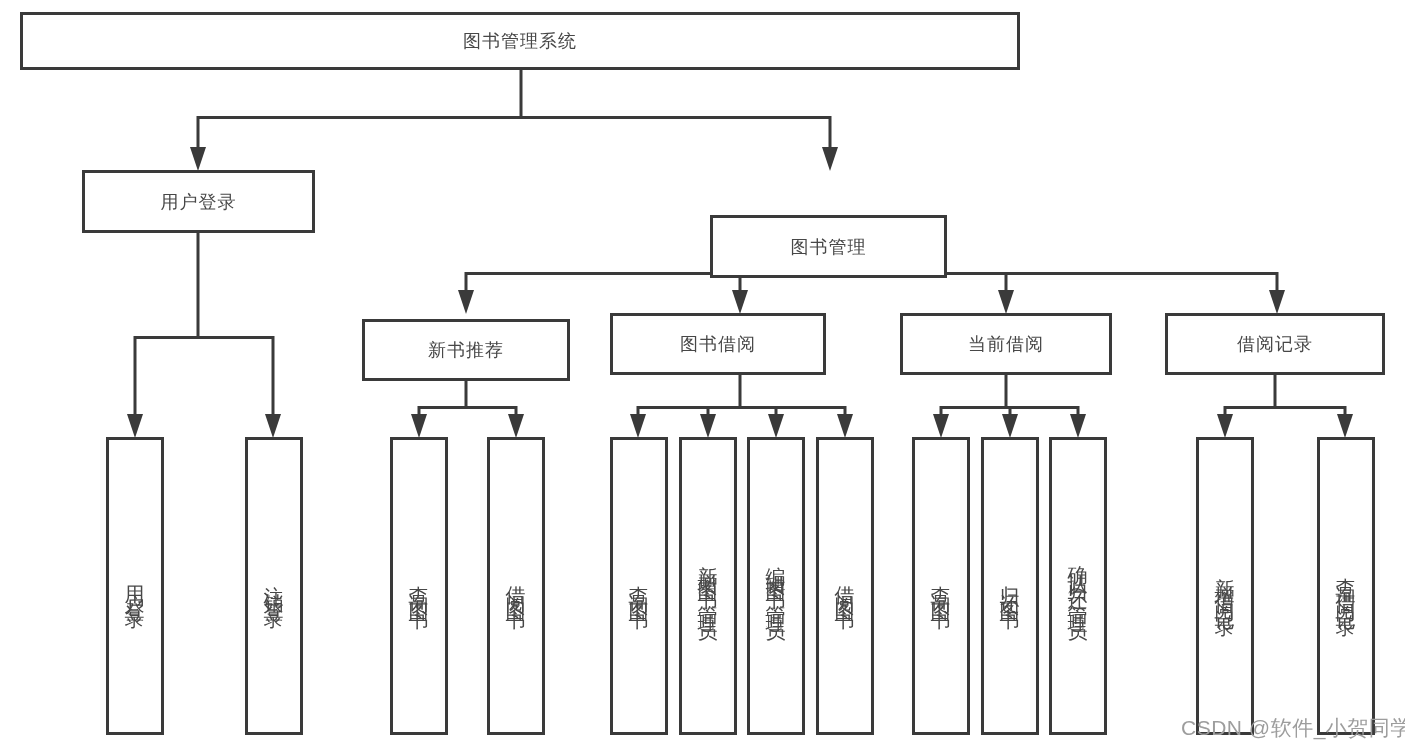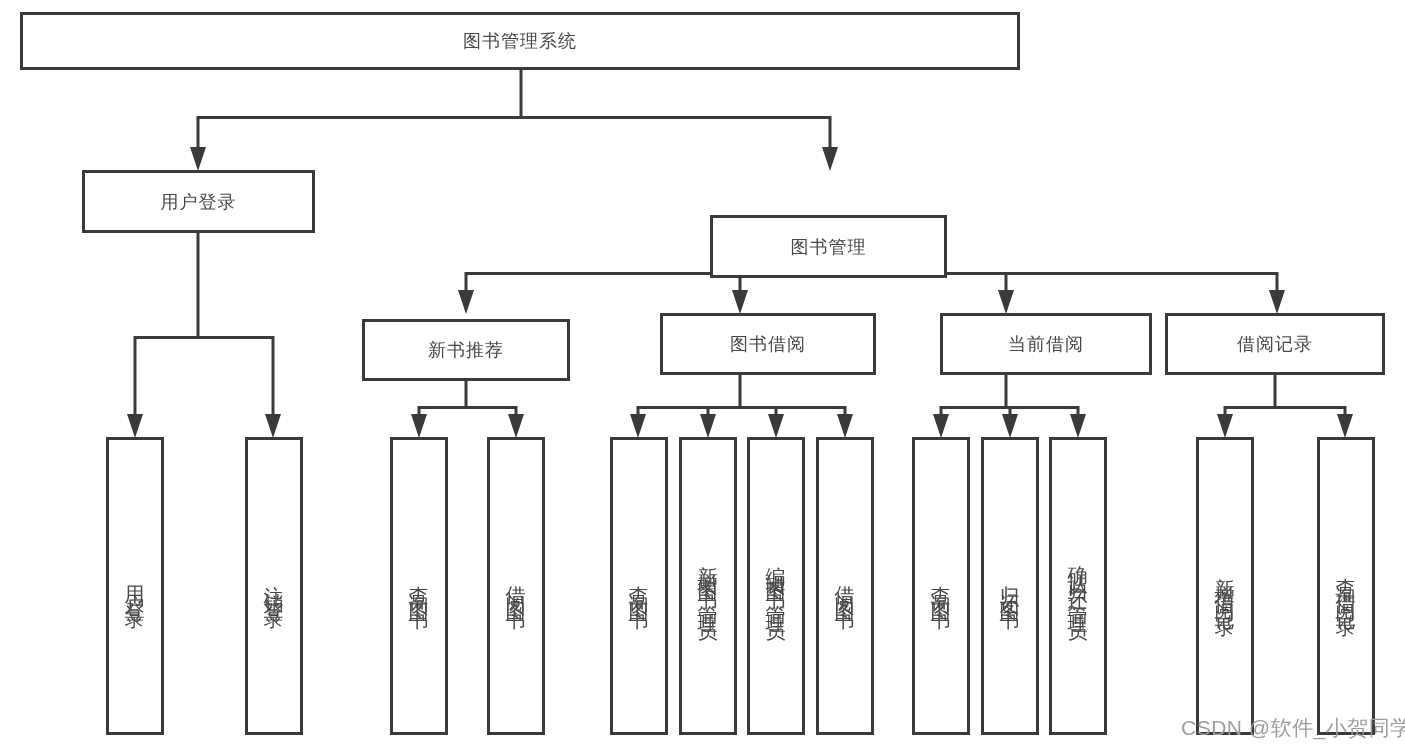--- a/index.html
+++ b/index.html
@@ -114,24 +114,24 @@
   <div class="hbox" style="left:82px; top:170px; width:233px; height:63px;">
     <span>用户登录</span>
   </div>
   <div class="hbox" style="left:710px; top:170px; width:237px; height:63px;margin-top:45px;">
     <span>图书管理</span>
   </div>
 
   <div class="hbox" style="left:362px; top:319px; width:208px; height:62px;">
     <span>新书推荐</span>
   </div>
-  <div class="hbox" style="left:660px; top:313px; width:216px; height:62px;align-items:center;">
+  <div class="hbox" style="left:610px; top:313px; width:216px; height:62px;align-items:center;">
     <span>图书借阅</span>
   </div>
-  <div class="hbox" style="left:940px; top:313px; width:212px; height:62px;">
+  <div class="hbox" style="left:900px; top:313px; width:212px; height:62px;">
     <span>当前借阅</span>
   </div>
   <div class="hbox" style="left:1165px; top:313px; width:220px; height:62px;">
     <span>借阅记录</span>
   </div>
 
   <div class="vbox" style="left:106px; top:437px; width:58px; height:298px;">
     <span class="vtext">用户登录</span>
   </div>
   <div class="vbox" style="left:245px; top:437px; width:58px; height:298px;">

